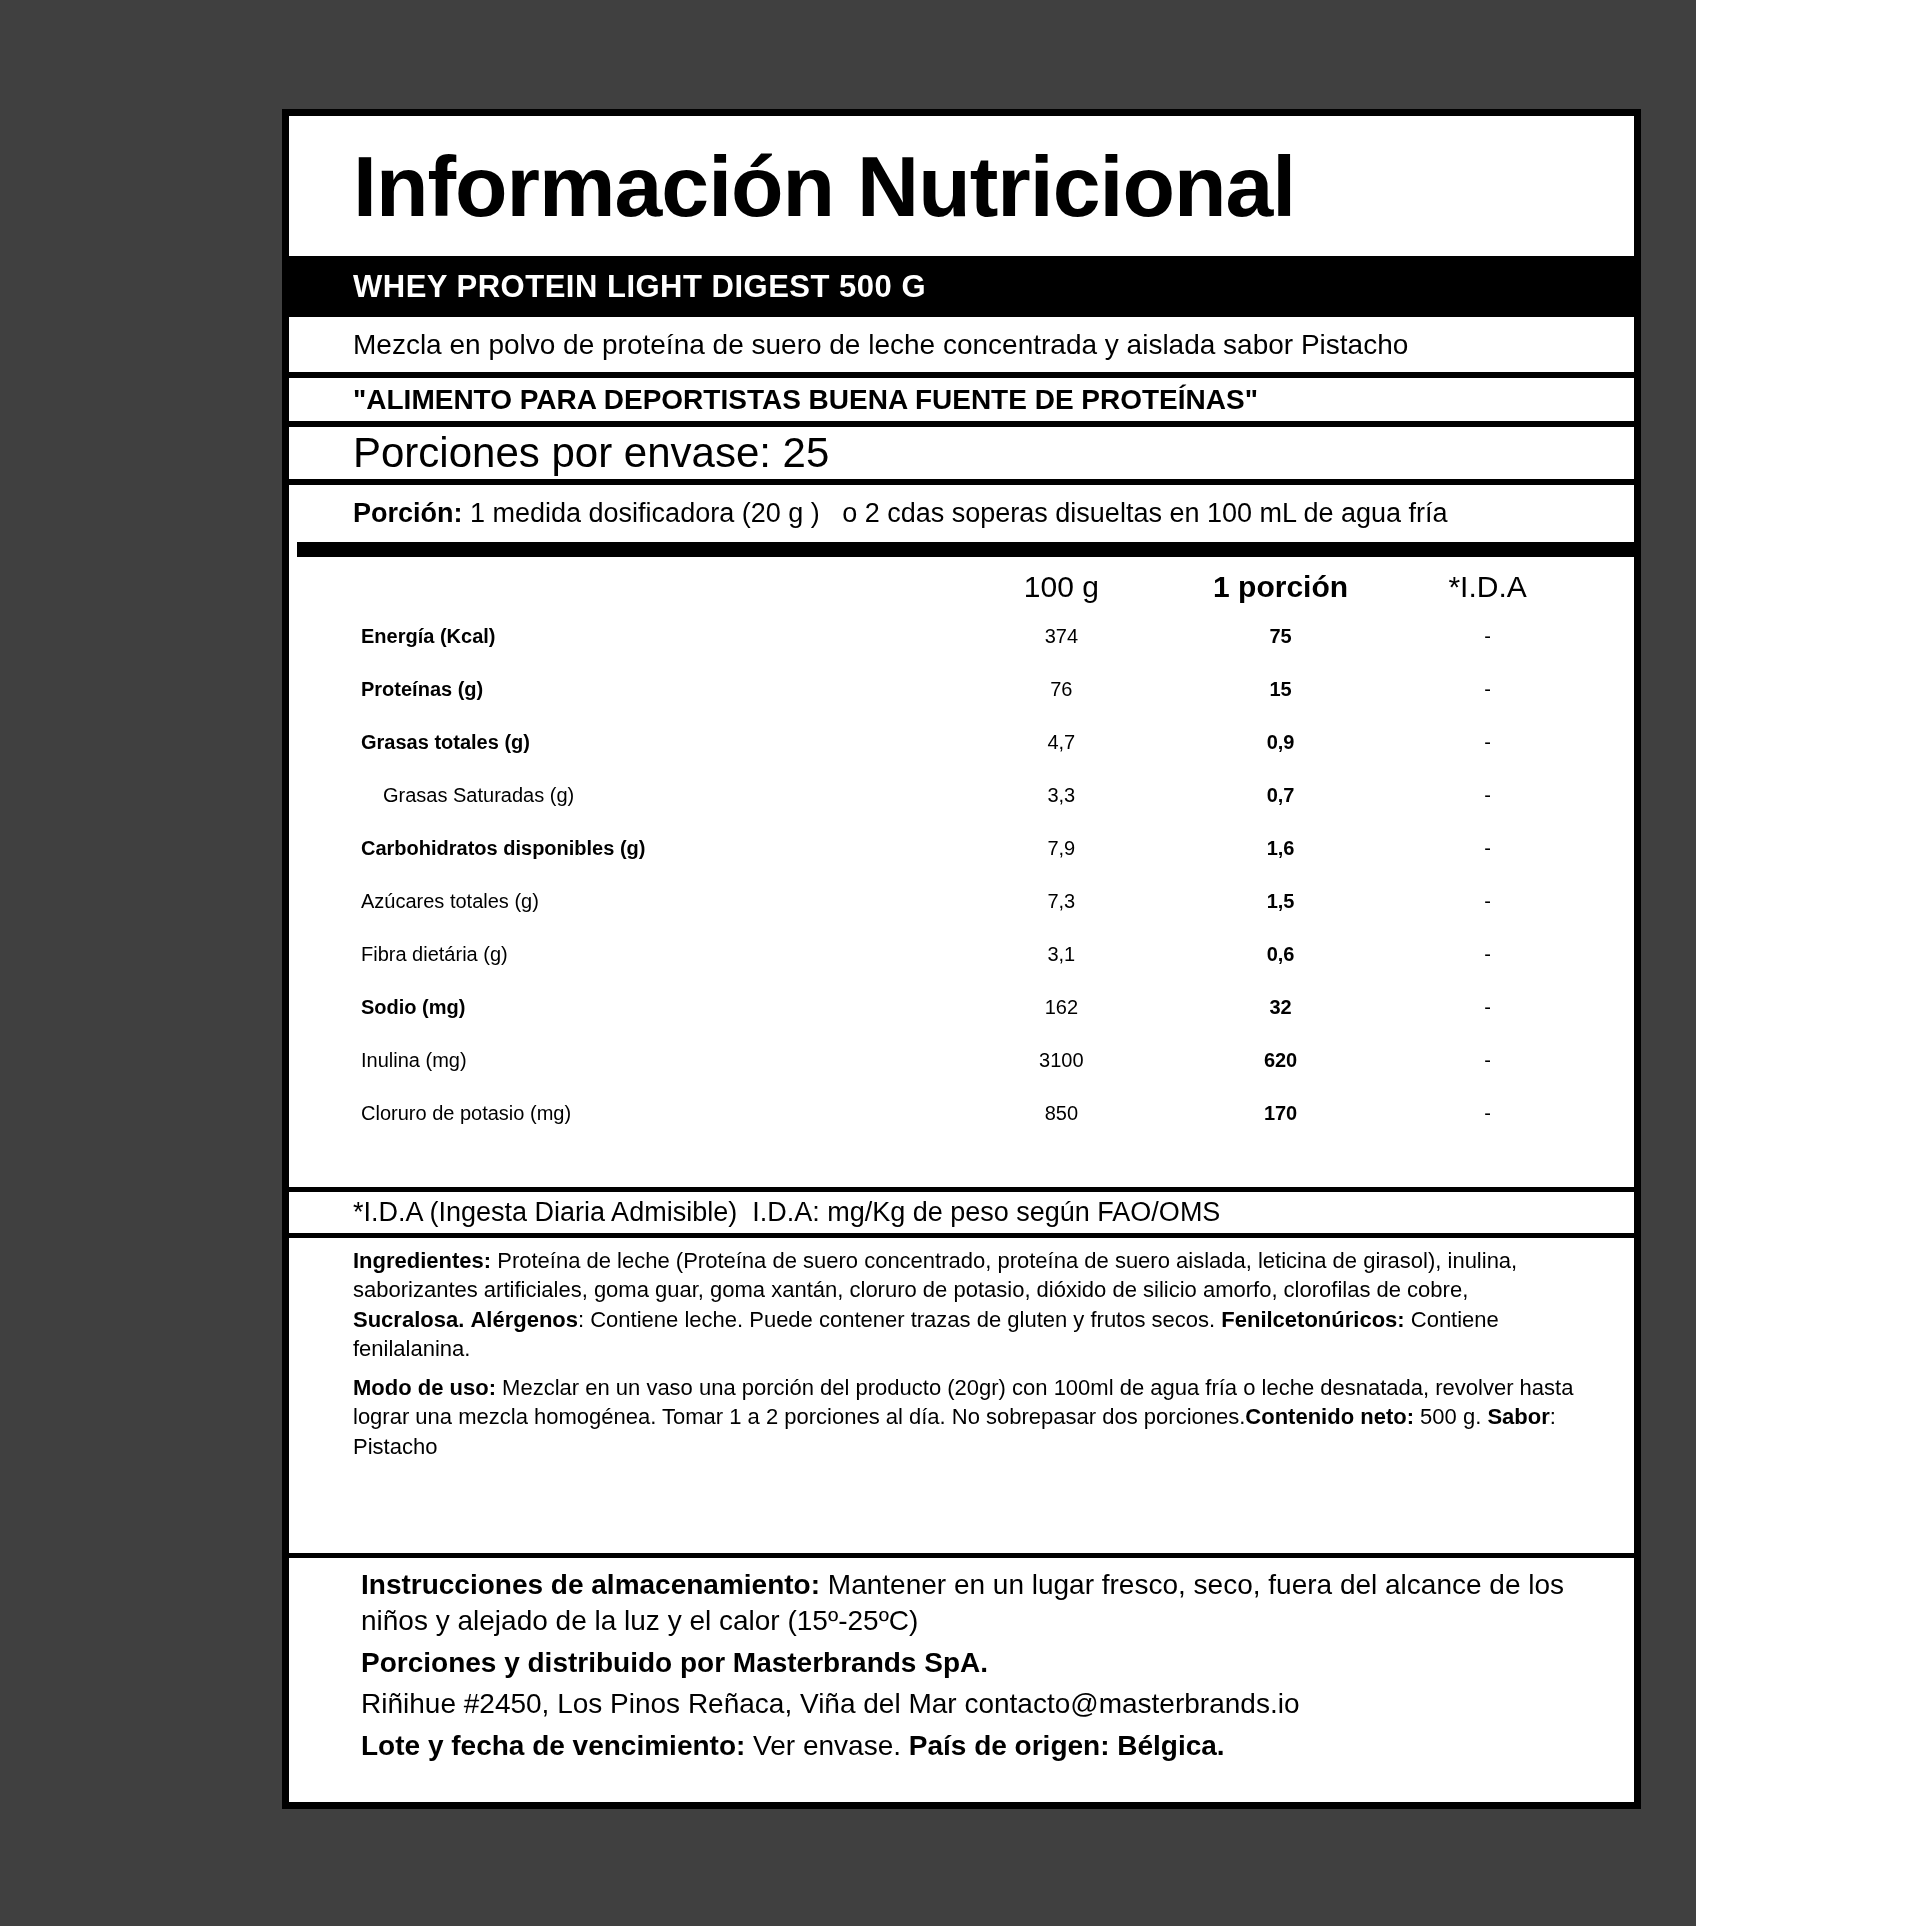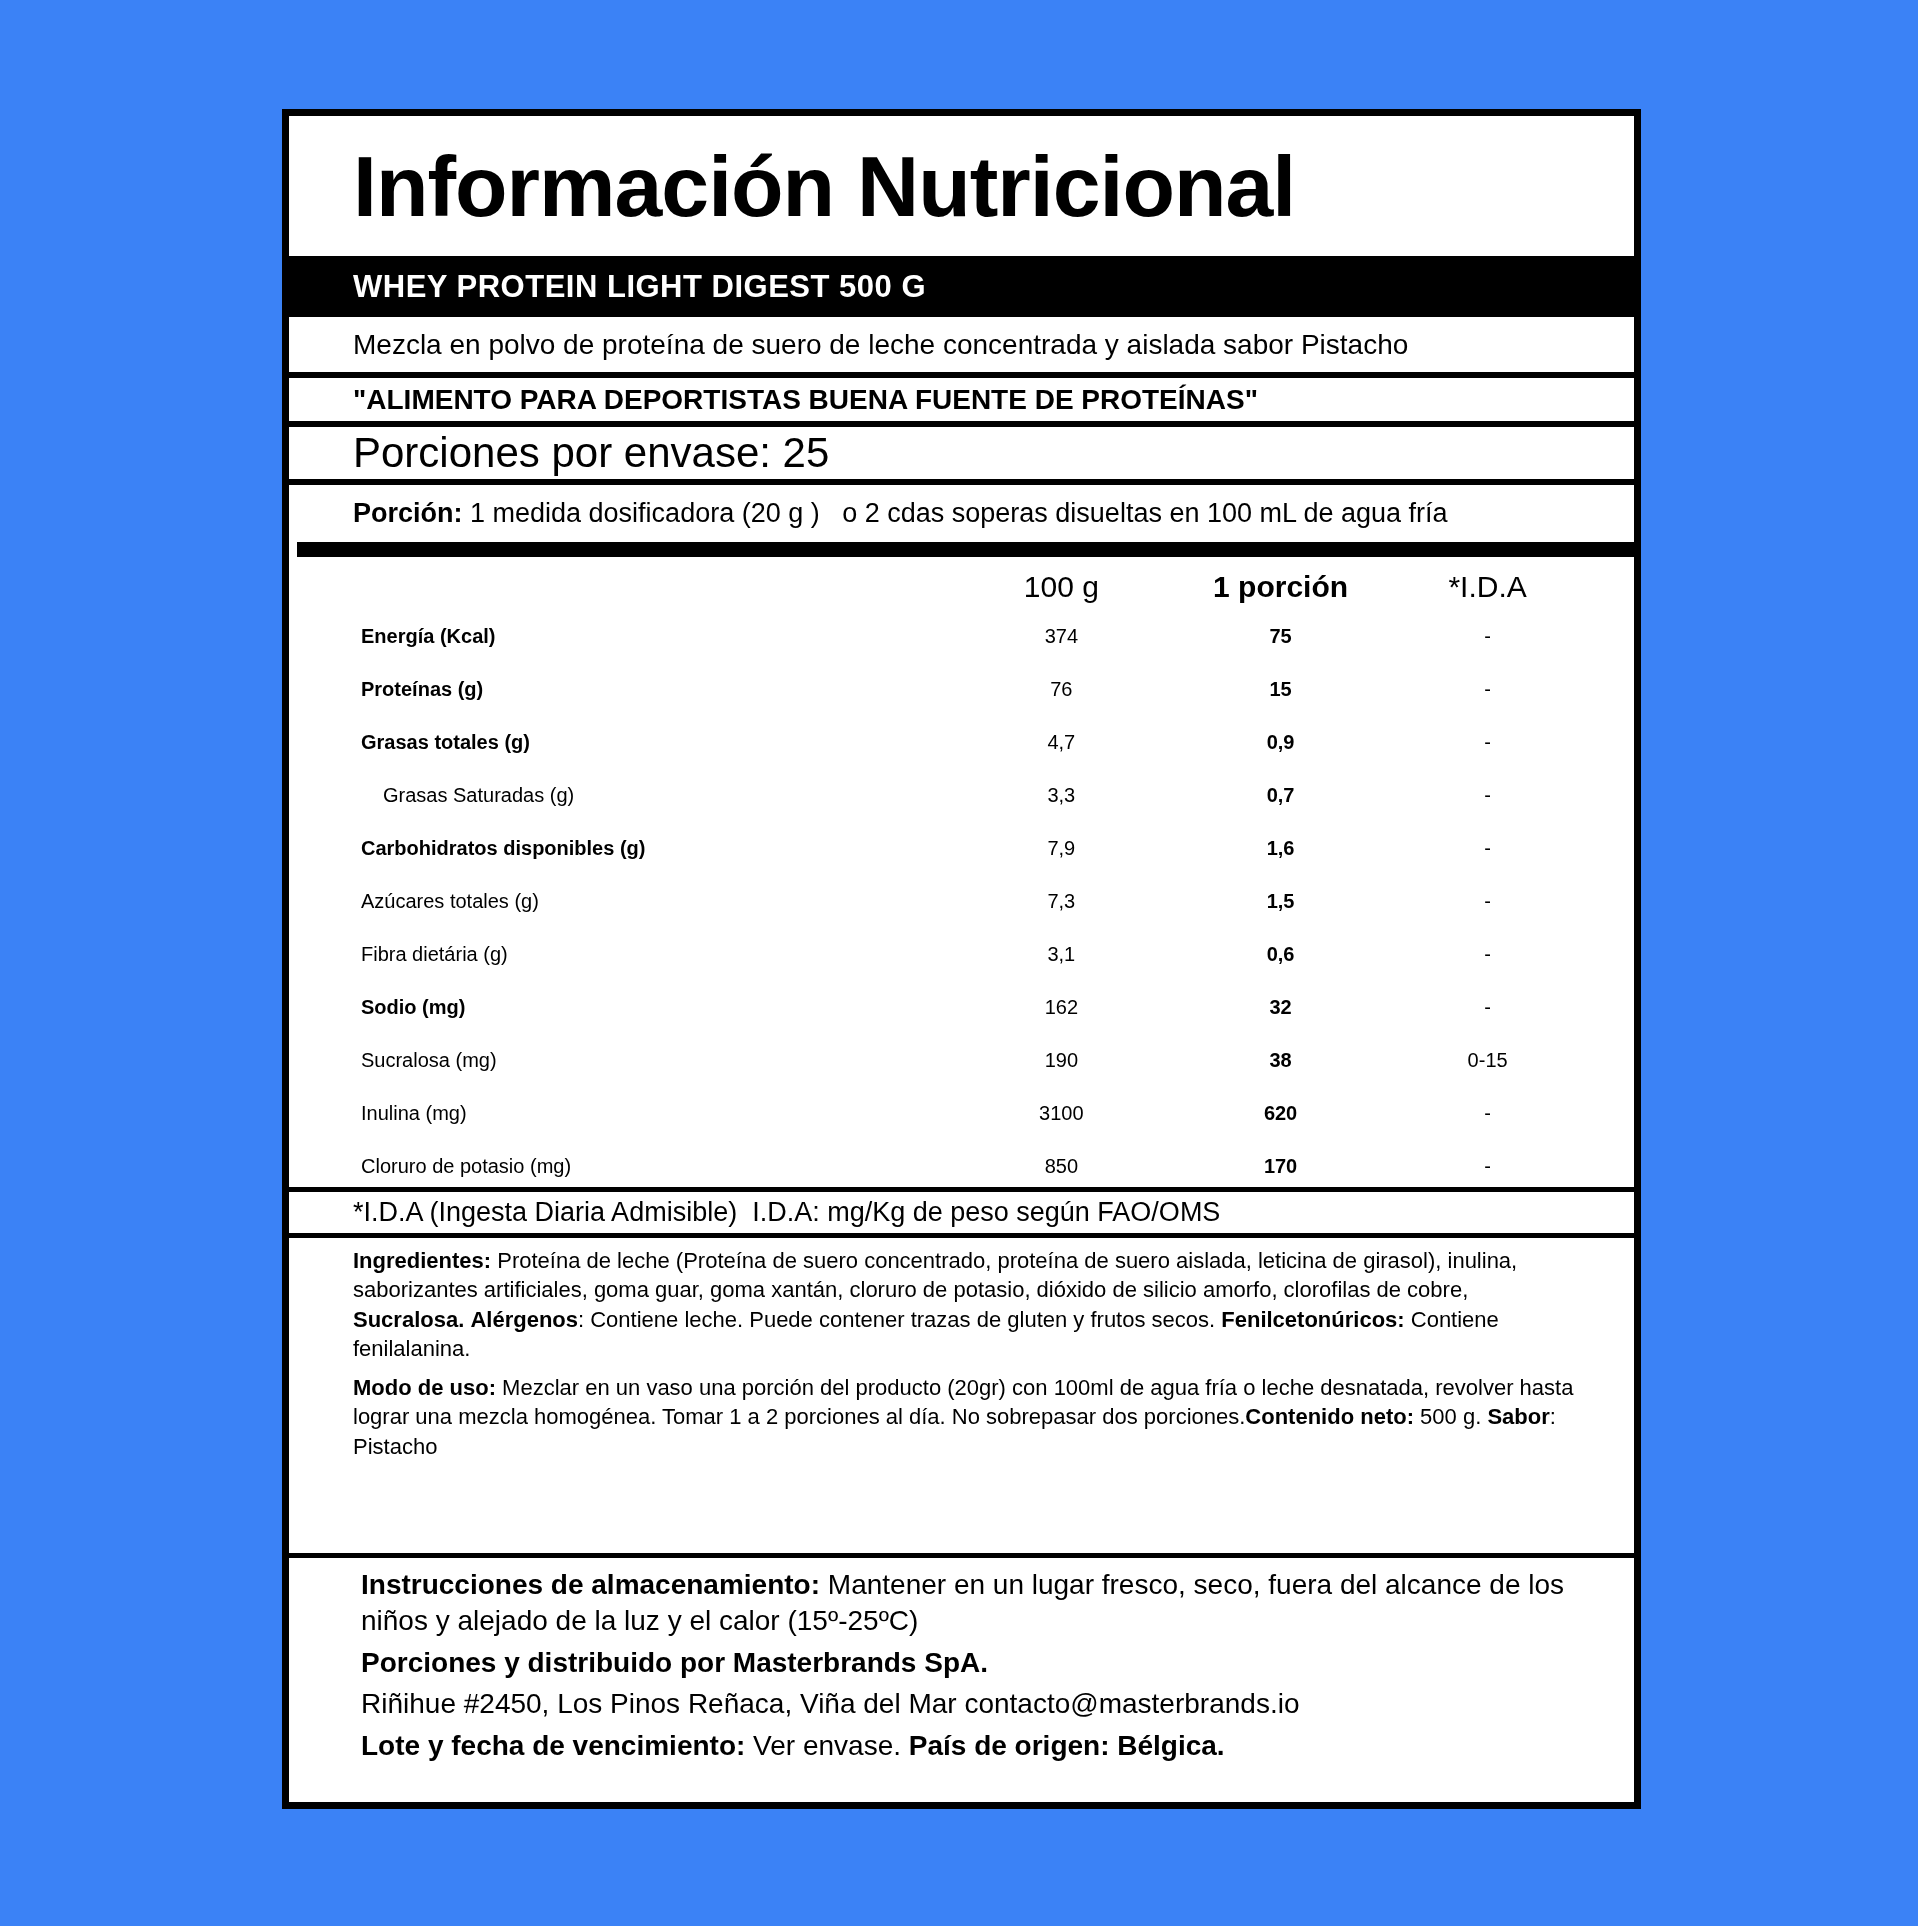--- a/index.html
+++ b/index.html
@@ -1,16 +1,16 @@
 <!DOCTYPE html>
 <html style="font-size:8px"><head>
 <meta charset="utf-8">
 <style>
   html,body{margin:0;padding:0;background:#ffffff;}
-  .canvas{position:relative;width:1918px;height:1926px;background:#3b82f6;
+  .canvas{position:relative;width:1696px;height:1926px;background:#404040;
           font-family:"Liberation Sans",sans-serif;color:#000;}
   .nutrition-label{position:absolute;left:282px;top:109px;width:1359px;height:1700px;
           box-sizing:border-box;border:7px solid #000;background:#fff;
           display:flex;flex-direction:column;}
   .sec{box-sizing:border-box;padding-left:64px;padding-right:55px;flex:0 0 auto;}
   .bt12{border-top:6px solid #000;}
   .bt30{border-top:15px solid #000;}
   .bt10{border-top:5px solid #000;}
   .title-sec{height:140px;display:flex;align-items:center;}
   .title{margin:0;font-size:86px;font-weight:700;letter-spacing:-1px;white-space:nowrap;}
@@ -122,26 +122,20 @@
     <div class="cell cell-c">-</div>
   </div>
 
   <div class="t-row">
     <div class="cell name bold">Sodio (mg)</div>
     <div class="cell cell-c">162</div>
     <div class="cell cell-c col-por">32</div>
     <div class="cell cell-c">-</div>
   </div>
 
-  <div class="t-row">
-    <div class="cell name">Sucralosa (mg)</div>
-    <div class="cell cell-c">190</div>
-    <div class="cell cell-c col-por">38</div>
-    <div class="cell cell-c">0-15</div>
-  </div>
 
   <div class="t-row">
     <div class="cell name">Inulina (mg)</div>
     <div class="cell cell-c">3100</div>
     <div class="cell cell-c col-por">620</div>
     <div class="cell cell-c">-</div>
   </div>
 
   <div class="t-row">
     <div class="cell name">Cloruro de potasio (mg)</div>

